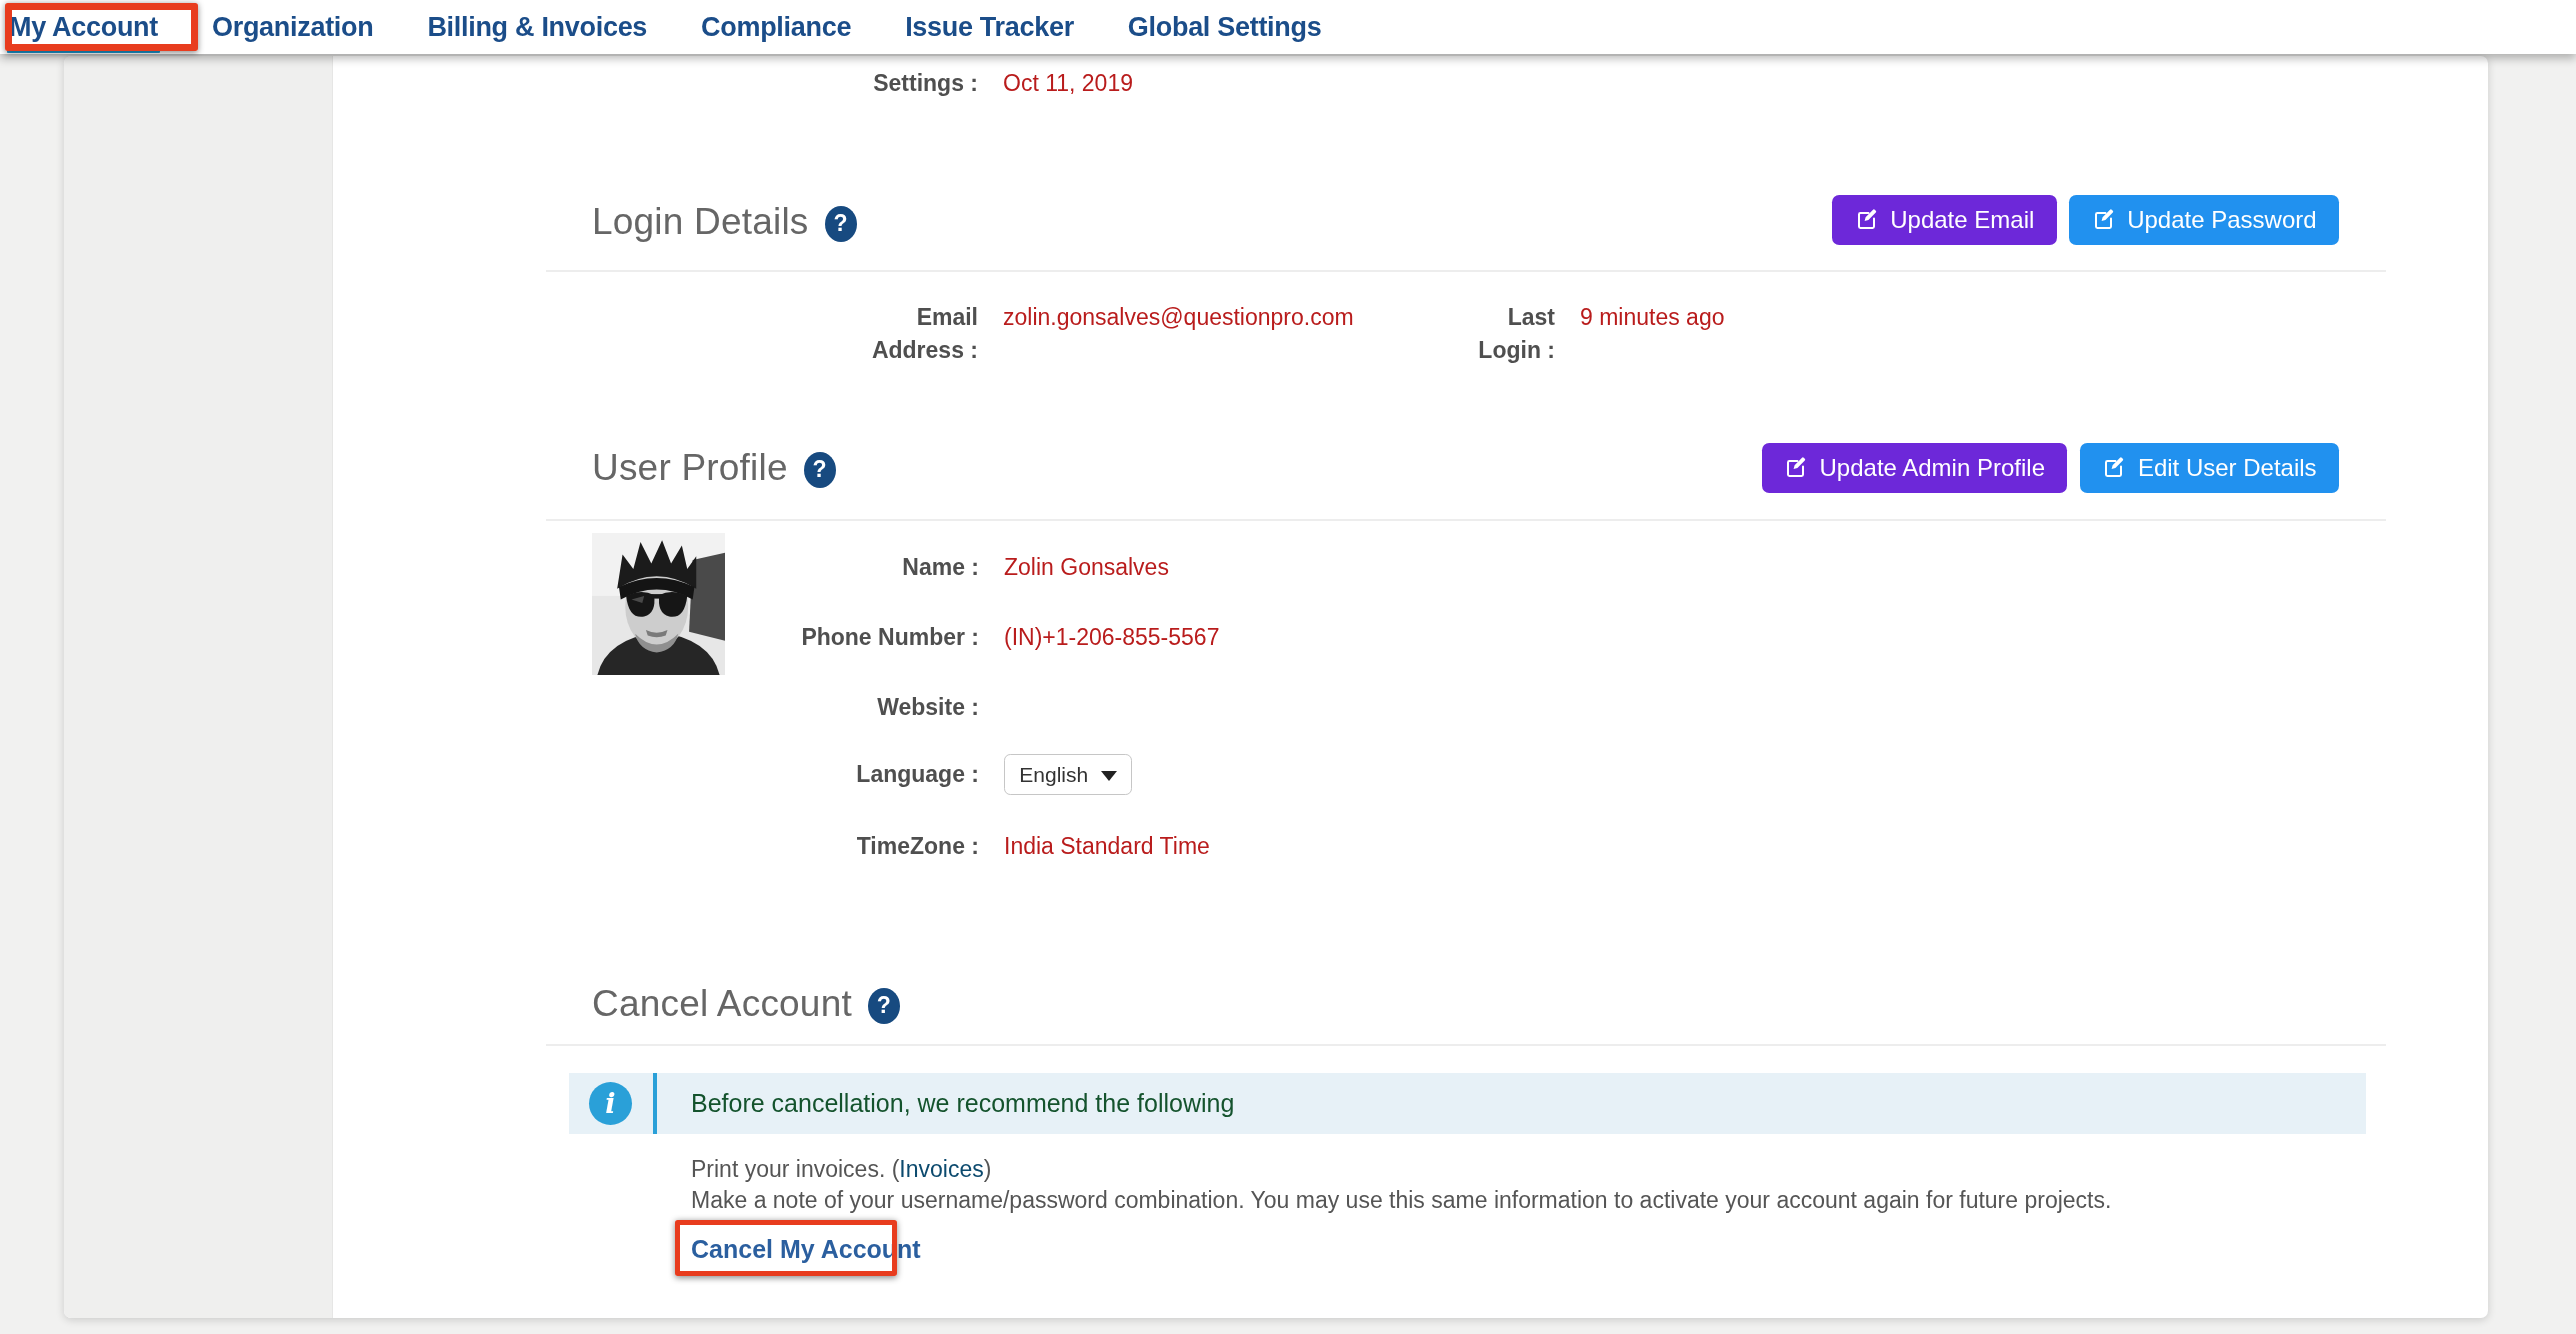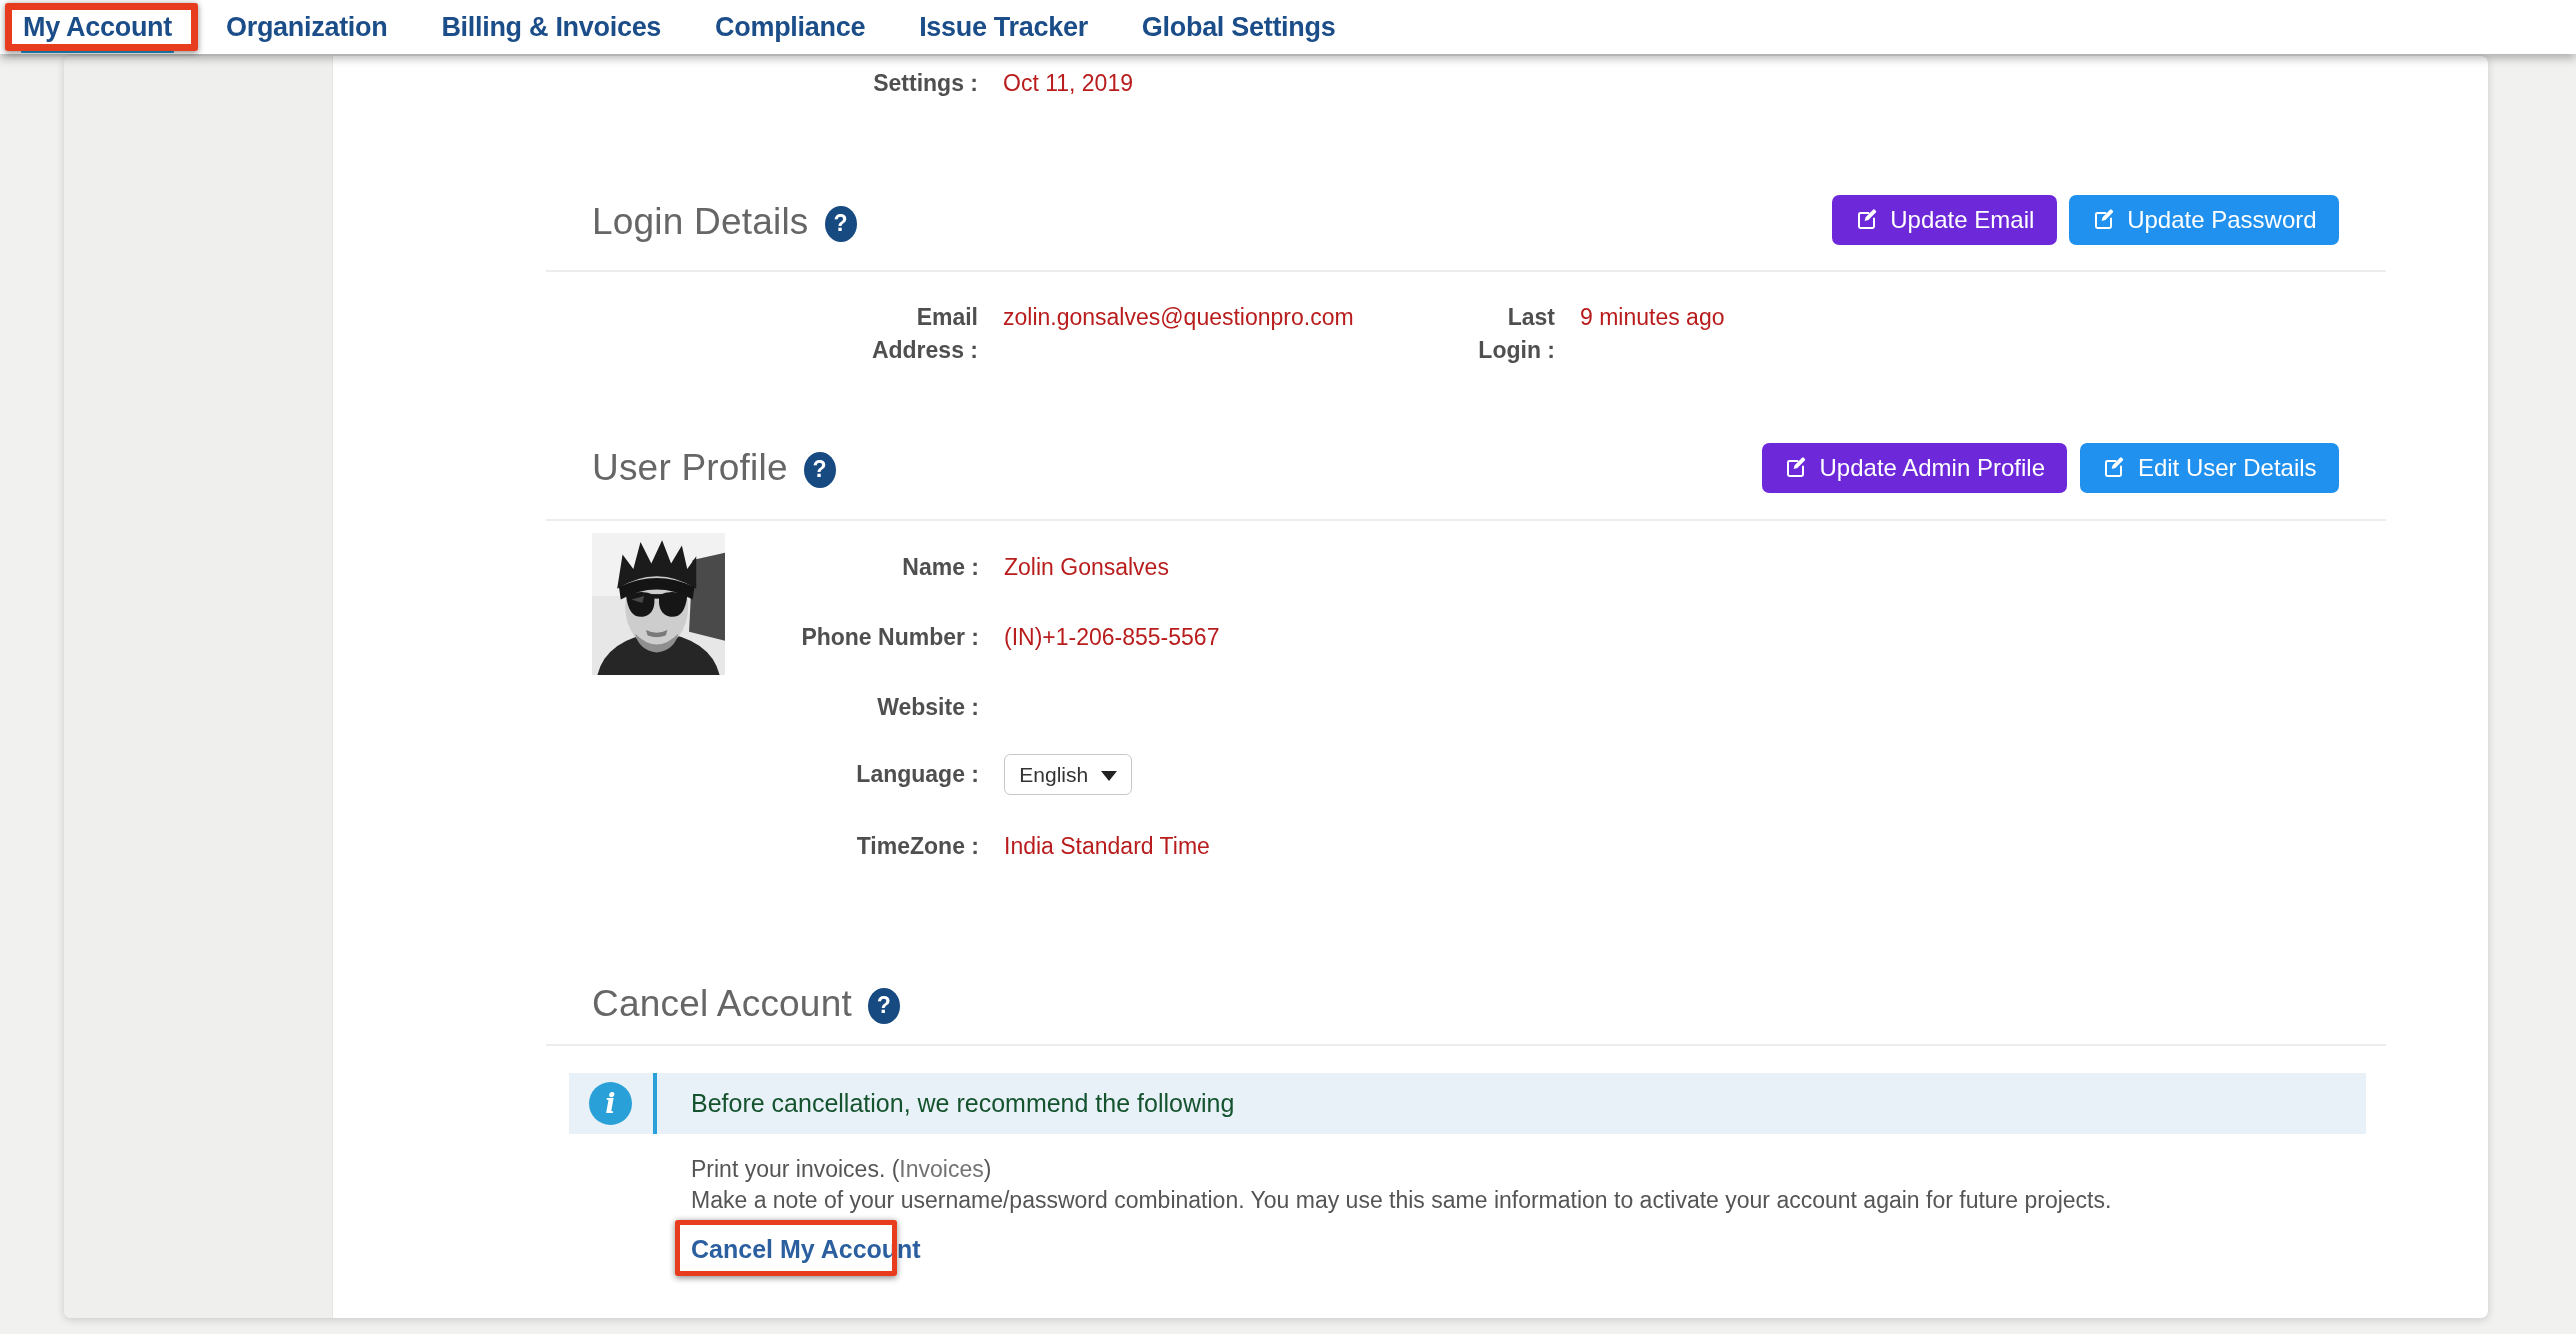--- a/index.html
+++ b/index.html
@@ -11,21 +11,21 @@
     color:#555;
     overflow:hidden;
   }
 
   
   .topnav {
     position:absolute; left:0; top:0; right:0; height:54px;
     background:#ffffff; z-index:20;
     box-shadow:0 4.5px 9px rgba(0,0,0,0.28);
   }
-  .topnav ul { list-style:none; display:flex; align-items:center; height:100%; padding-left:23px; gap:54px; }
+  .topnav ul { list-style:none; display:flex; align-items:center; height:100%; padding-left:9px; gap:54px; }
   .topnav li { position:relative; height:100%; display:flex; align-items:center; cursor:pointer; }
   .topnav .nav-label { font-size:27px; font-weight:600; color:#1b4d89; letter-spacing:-0.3px; }
   .topnav li.active .nav-label { position:relative; }
   .topnav li.active .nav-label::after {
     content:""; position:absolute; left:-1.8px; right:-1.8px; bottom:-10px; height:5.4px;
     background:#1e9cd7; border-radius:0.9px;
   }
   .annotation-box {
     position:absolute; border:7.2px solid #e83c1e; border-radius:2.7px;
     box-shadow:0 1.8px 6.3px rgba(0,0,0,0.45); z-index:30; pointer-events:none;
@@ -94,21 +94,21 @@
   }
   .alert .info-icon {
     position:absolute; left:20px; top:9px; width:43px; height:43px; border-radius:50%;
     background:#2aa0d8; color:#fff; display:flex; align-items:center; justify-content:center;
     font-family:"DejaVu Serif","Liberation Serif",serif; font-style:italic; font-weight:bold; font-size:27px;
   }
   .alert .vline { position:absolute; left:84px; top:0; bottom:0; width:3.6px; background:#2aa0d8; }
   .alert .alert-text { position:absolute; left:122px; font-size:25px; color:#14532d; }
 
   .textline { position:absolute; left:627px; font-size:23px; color:#555; }
-  .link-blue { color:#737373; cursor:pointer; text-decoration:none; }
+  .link-blue { color:#0c4a6e; cursor:pointer; text-decoration:none; }
   .cancel-link {
     position:absolute; left:627px; top:1179px; font-size:25px; font-weight:600;
     color:#2b5f9f; cursor:pointer; text-decoration:none;
   }
   .cancel-annotation { left:611px; top:1164px; width:222px; height:56px; border-width:5.4px; }
 </style>
 </head>
 <body>
 
 <div class="topnav">

